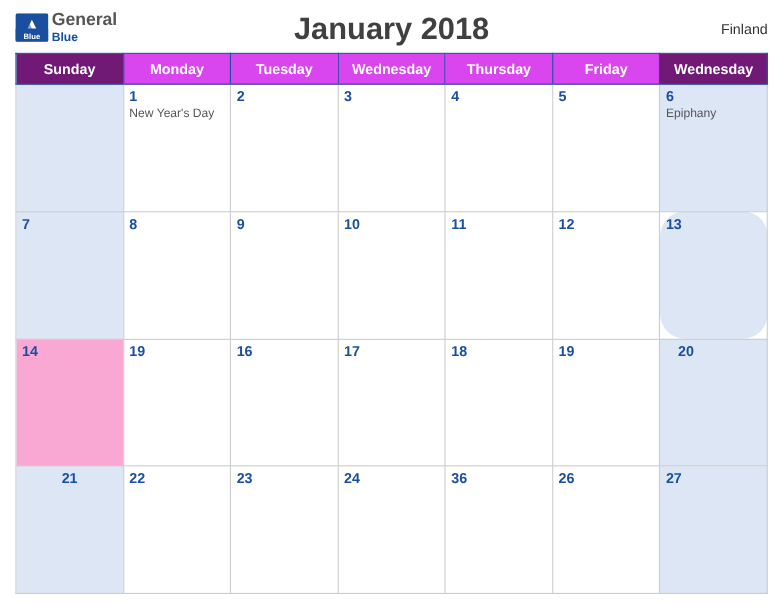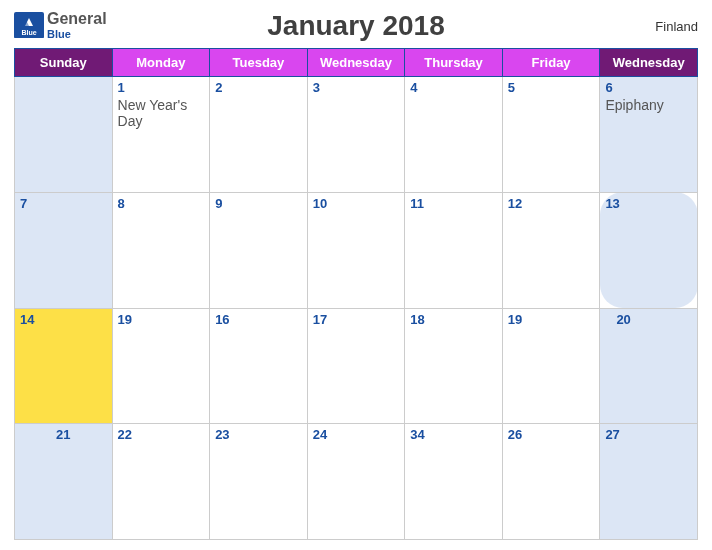--- a/index.html
+++ b/index.html
@@ -71,21 +71,21 @@
       width: calc(100% / 7);
       height: 72px;
     }
     .day-num {
       font-size: 13px;
       font-weight: bold;
       color: #1a4fa0;
       display: block;
     }
     .holiday-label {
-      font-size: 14px;
+      font-size: 11px;
       color: #555;
       display: block;
       margin-top: 2px;
     }
     .header-row th:first-child,
     .header-row th:last-child {
       background-color: #701a75;
     }
   </style>
 </head>
@@ -168,21 +168,21 @@
             <span class="day-num">11</span>
           </td>
           <td>
             <span class="day-num">12</span>
           </td>
           <td style="background-color: rgb(220, 230, 245); border-radius: 23px;">
             <span class="day-num">13</span>
           </td>
         </tr>
         <tr>
-          <td style="background-color: #fde047;">
+          <td style="background-color: #f9a8d4;">
             <span class="day-num">14</span>
           </td>
           <td>
             <span class="day-num">19</span>
           </td>
           <td>
             <span class="day-num">16</span>
           </td>
           <td>
             <span class="day-num">17</span>
@@ -204,21 +204,21 @@
           <td>
             <span class="day-num">22</span>
           </td>
           <td>
             <span class="day-num">23</span>
           </td>
           <td>
             <span class="day-num">24</span>
           </td>
           <td>
-            <span class="day-num">34</span>
+            <span class="day-num">36</span>
           </td>
           <td>
             <span class="day-num">26</span>
           </td>
           <td style="background-color: rgb(220, 230, 245); margin-top: 16px;">
             <span class="day-num">27</span>
           </td>
         </tr>
       </tbody>
   </table>

